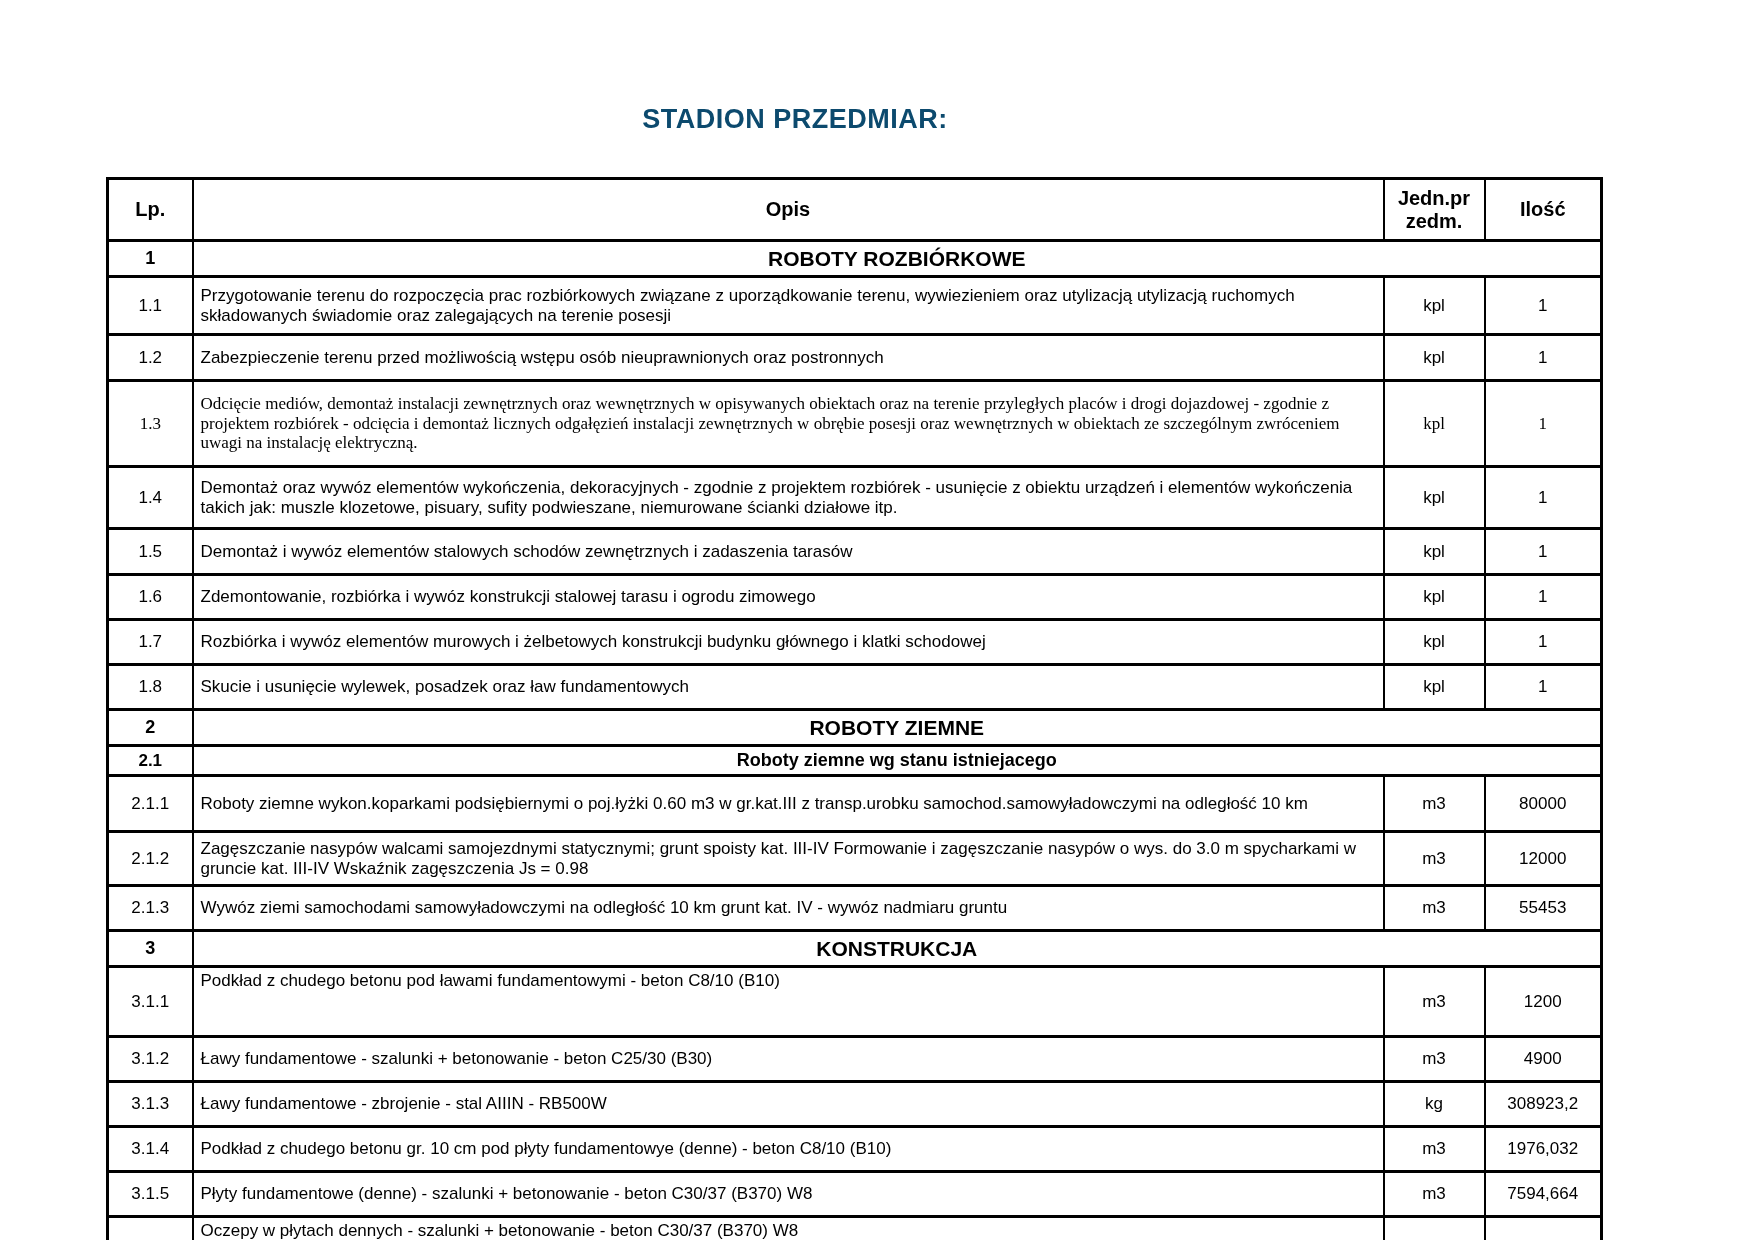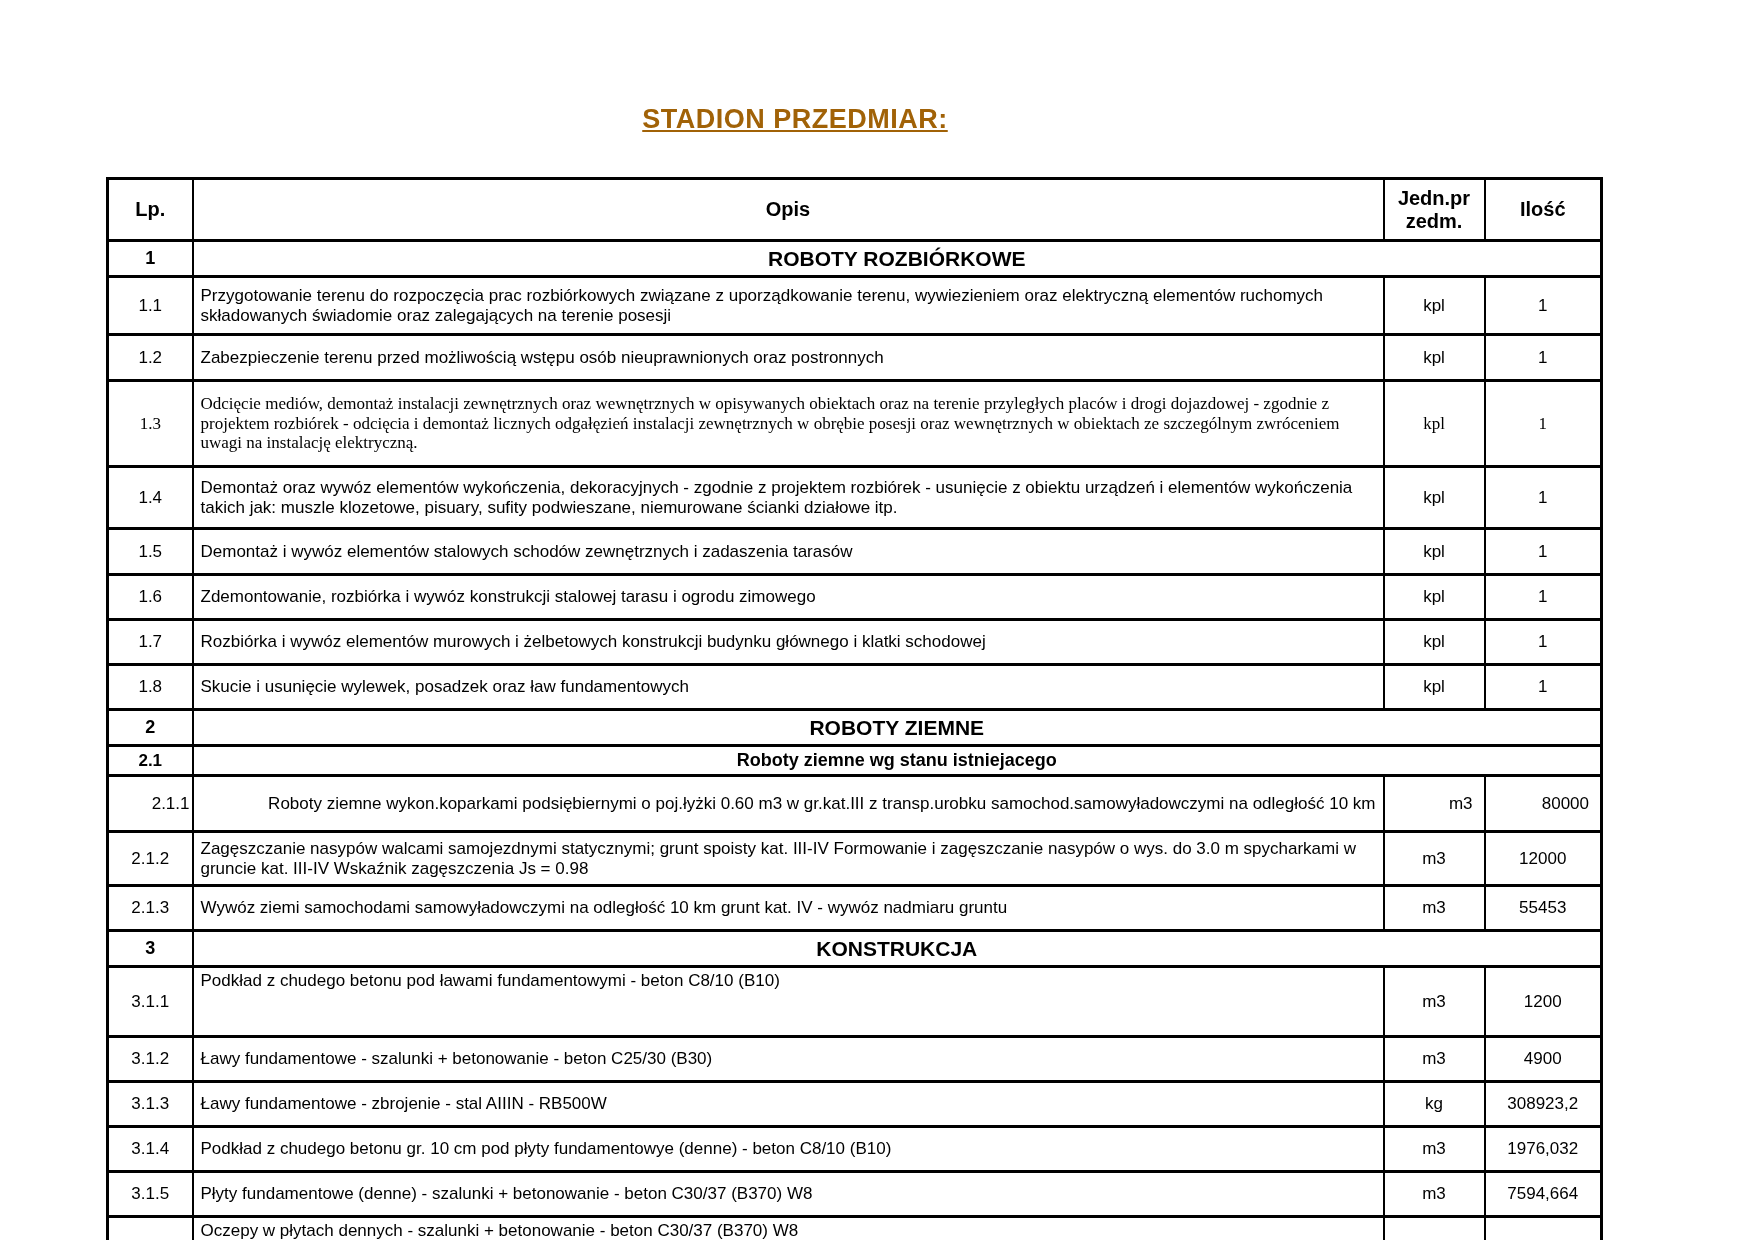--- a/index.html
+++ b/index.html
@@ -75,34 +75,34 @@
   }
   tr.section td.lp       { font-weight: bold; font-size: 18px; }
   tr.section td.merged   { text-align: center; font-weight: bold; font-size: 21px; vertical-align: middle; }
   tr.subsection td.lp    { font-weight: bold; font-size: 17px; }
   tr.subsection td.merged{ text-align: center; font-weight: bold; font-size: 18px; vertical-align: middle; }
   tr.h30 td { height: 30px; }
   tr.h36 td { height: 36px; }
   tr.h38 td { height: 38px; }
   tr.h46 td { height: 46px; }
   tr.h54 td { height: 54px; }
-  tr.h56 td { height: 56px; text-align: right; }
+  tr.h56 td { height: 56px; }
   tr.h58 td { height: 58px; }
   tr.h62 td { height: 62px; }
   tr.h70 td { height: 70px; }
   tr.h86 td { height: 86px; font-family: Liberation Serif, serif; }
   tr.top td.opis { vertical-align: top; }
 </style>
 </head>
 <body>
 
 <div class="page">
 
   <div class="title-wrap">
-    <span class="doc-title" style="color: #a16207; text-decoration: underline;">STADION PRZEDMIAR:</span>
+    <span class="doc-title" style="color: #0c4a6e;">STADION PRZEDMIAR:</span>
   </div>
 
   <table class="estimate">
     <colgroup>
       <col style="width:85px">
       <col style="width:1191px">
       <col style="width:101px">
       <col style="width:117px">
     </colgroup>
     <thead>
@@ -116,21 +116,21 @@
         <th>Ilość</th>
       </tr>
     </thead>
     <tbody id="rows-body">
         <tr class="section h36">
           <td class="lp">1</td>
           <td class="merged" colspan="3">ROBOTY ROZBIÓRKOWE</td>
         </tr>
         <tr class="item h58">
           <td class="lp">1.1</td>
-          <td class="opis">Przygotowanie terenu do rozpoczęcia prac rozbiórkowych związane z uporządkowanie terenu, wywiezieniem oraz elektryczną elementów ruchomych składowanych świadomie oraz zalegających na terenie posesji</td>
+          <td class="opis">Przygotowanie terenu do rozpoczęcia prac rozbiórkowych związane z uporządkowanie terenu, wywiezieniem oraz utylizacją utylizacją ruchomych składowanych świadomie oraz zalegających na terenie posesji</td>
           <td class="jedn">kpl</td>
           <td class="ilosc">1</td>
         </tr>
         <tr class="item h46">
           <td class="lp">1.2</td>
           <td class="opis">Zabezpieczenie terenu przed możliwością wstępu osób nieuprawnionych oraz postronnych</td>
           <td class="jedn">kpl</td>
           <td class="ilosc">1</td>
         </tr>
         <tr class="item h86">

